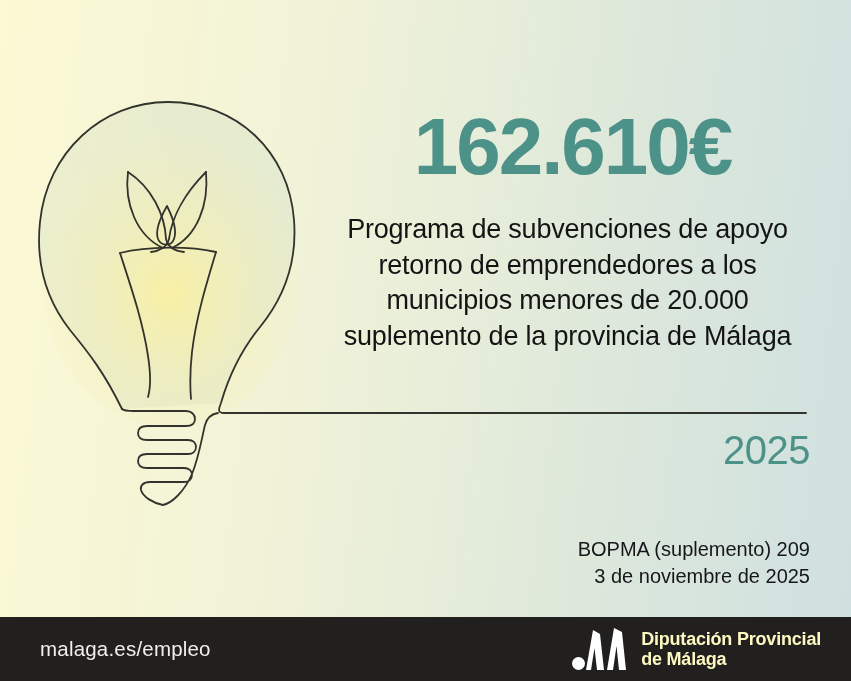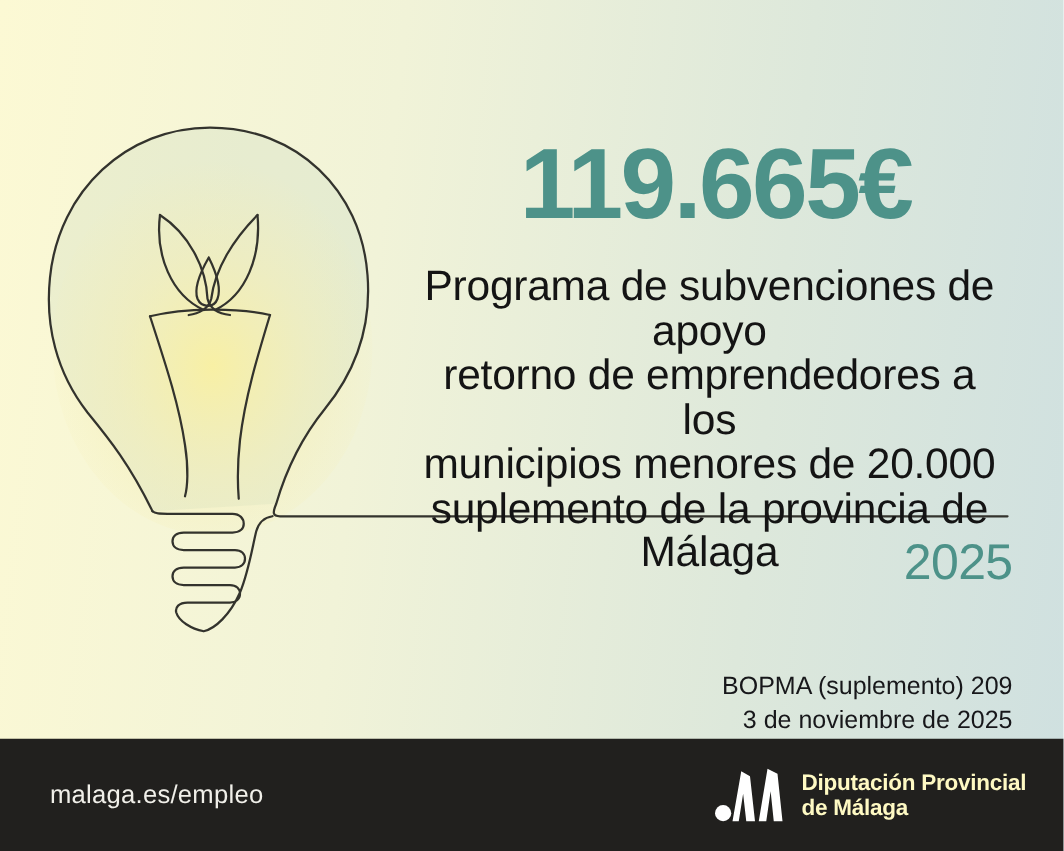--- a/index.html
+++ b/index.html
@@ -15,39 +15,39 @@
     position:absolute;left:330px;right:36px;top:104px;
     text-align:center;
     font-size:80px;font-weight:bold;letter-spacing:-2px;
     color:var(--teal);
     line-height:86px;
     white-space:nowrap;
   }
   .program{
     position:absolute;left:332px;right:48px;top:212px;
     text-align:center;
-    font-size:34px;line-height:35.5px;
+    font-size:27px;line-height:35.5px;
     color:#141414;
     letter-spacing:-0.2px;
   }
   .year{
     position:absolute;right:41px;top:428px;
     font-size:40px;font-weight:normal;
     color:var(--teal);
     text-align:right;
     letter-spacing:-0.5px;
   }
   .bulletin{
     position:absolute;right:41px;top:536px;
     text-align:right;
     font-size:20px;line-height:27px;
     color:#17171a;
   }
   .footer{
-    position:absolute;left:0;right:0;bottom:0;height:90px;
+    position:absolute;left:0;right:0;bottom:0;height:64px;
     background:#21201e;
     display:flex;align-items:center;justify-content:space-between;
     padding:0 30px 0 40px;box-sizing:border-box;gap:44px;
   }
   .footer-url{
     color:#f0efe9;font-size:20.5px;letter-spacing:0.2px;
   }
   .brand{display:flex;align-items:center;gap:11px;}
   .brand-mark{display:block;}
   .brand-text{
@@ -84,21 +84,21 @@
 
       <path d="M163,248 C137,236 124,204 128,172"></path>
       <path d="M128,172 C151,187 165,214 166,239 C168,247 175,251 184,252"></path>
       <path d="M172,248 C197,236 209,205 206,172"></path>
       <path d="M206,172 C187,191 172,215 169,239 C167,247 159,251 151,252"></path>
 
       <path d="M167,206 C159,220 155,231 158,239 C161,246 171,247 174,239 C177,231 173,218 167,206"></path>
     </g>
   </svg>
 
-  <div class="amount">119.665€</div>
+  <div class="amount">162.610€</div>
 
   <div class="program">
     <div>Programa de subvenciones de apoyo</div>
     <div>retorno de emprendedores a los</div>
     <div>municipios menores de 20.000</div>
     <div>suplemento de la provincia de Málaga</div>
   </div>
 
   <div class="year">2025</div>
 

